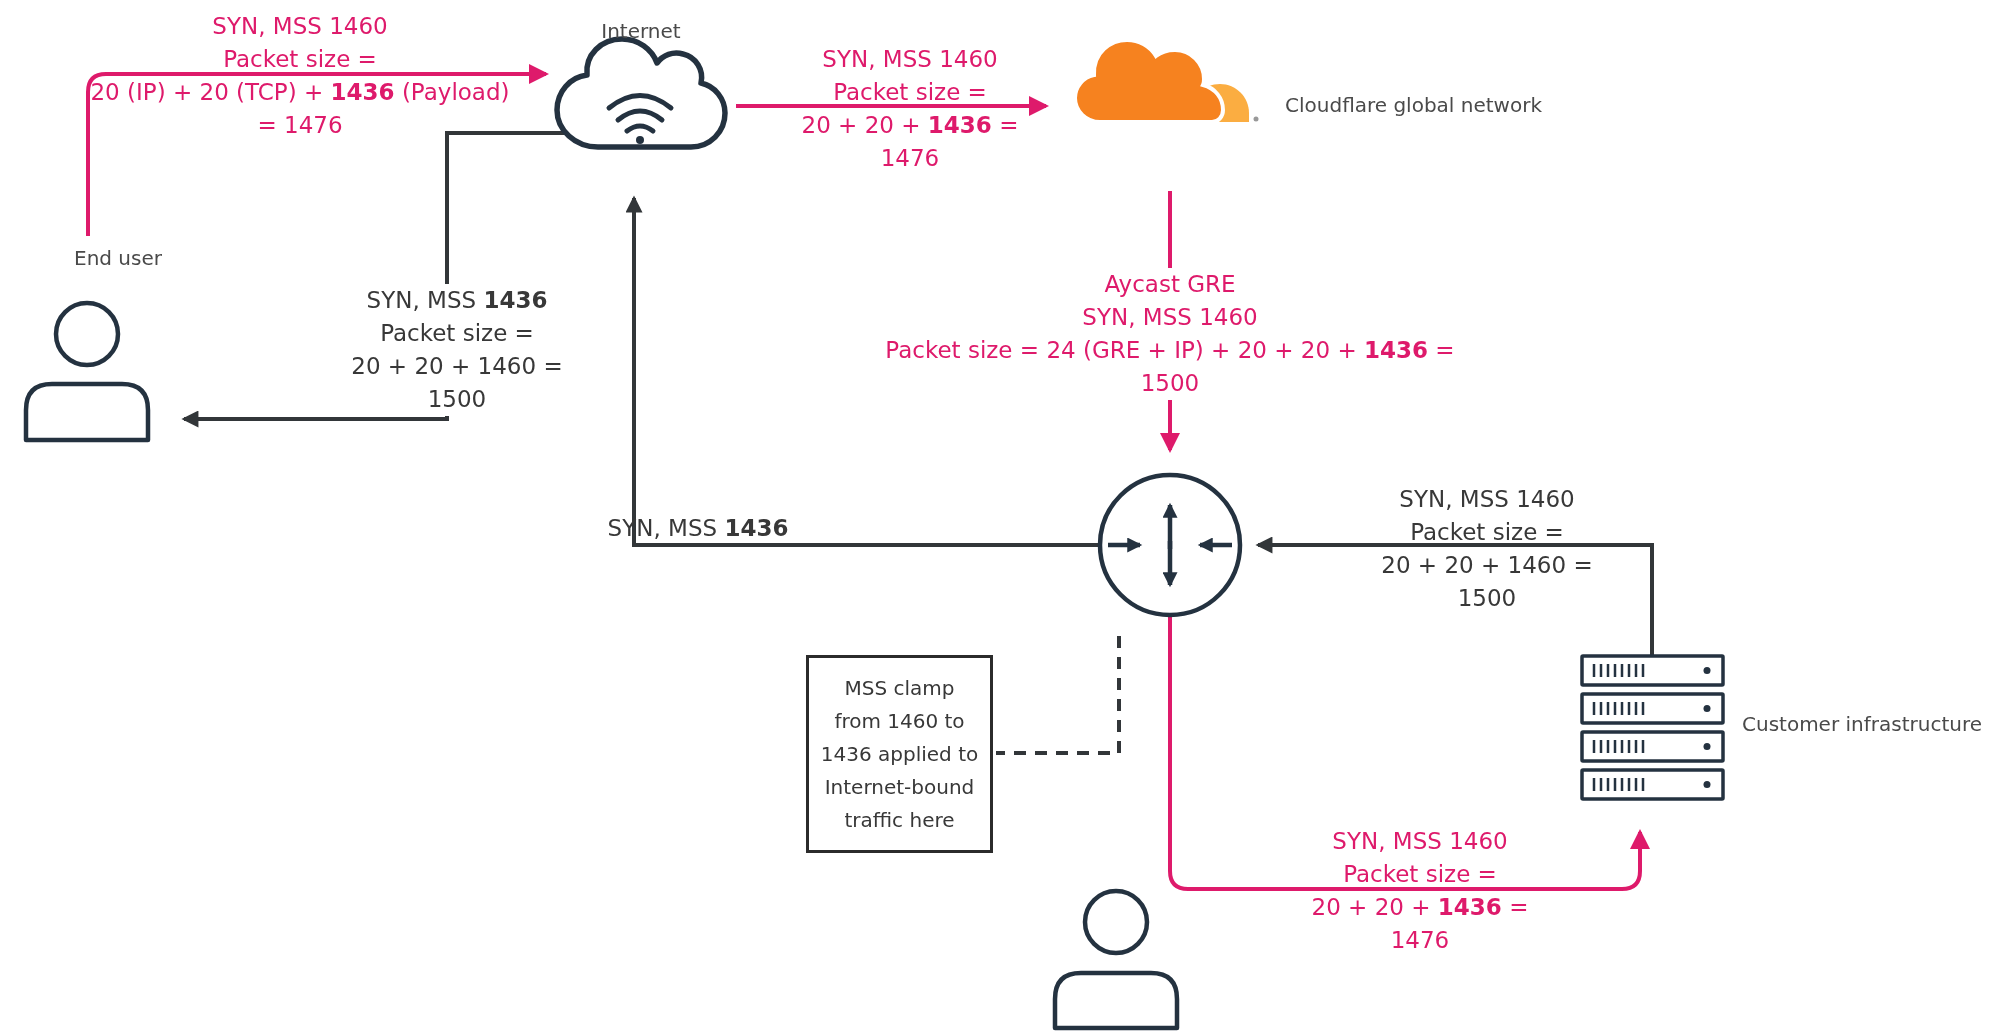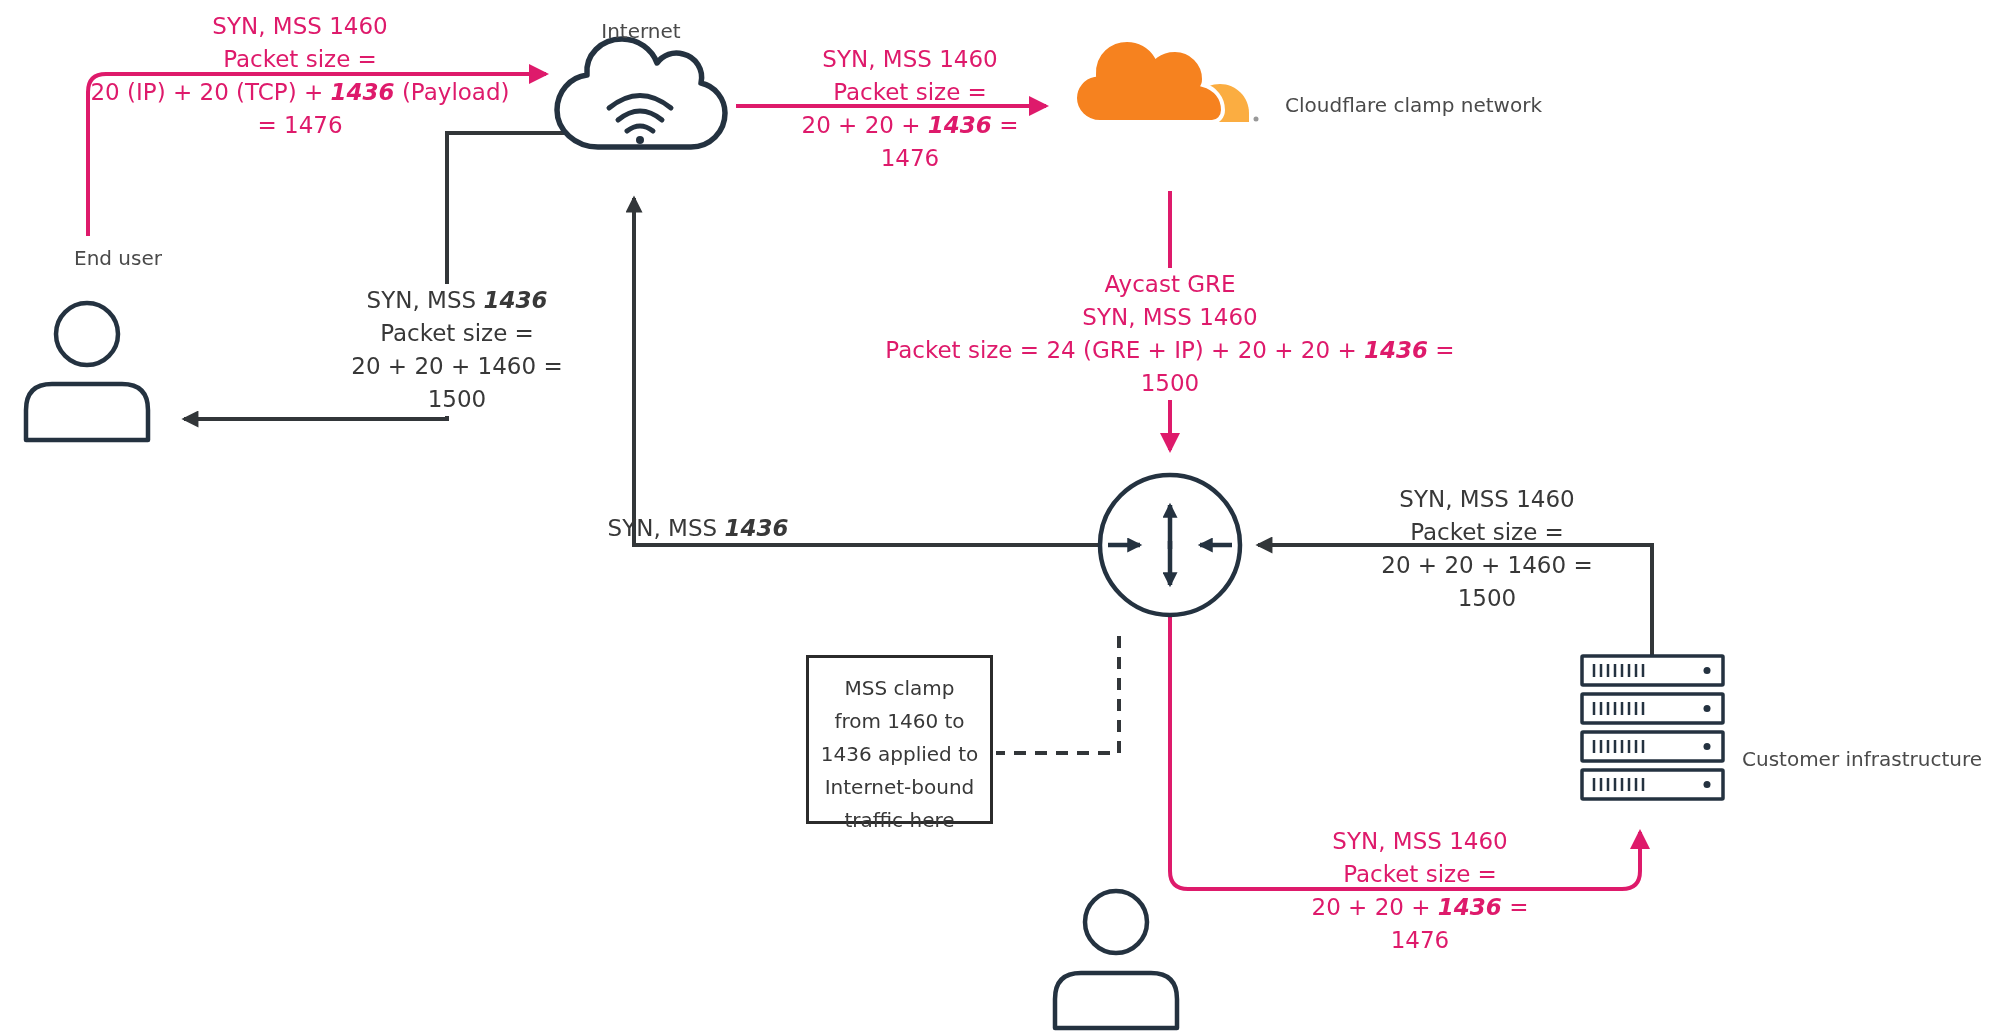--- a/index.html
+++ b/index.html
@@ -4,26 +4,26 @@
 <style>
   * { margin:0; padding:0; box-sizing:border-box; }
   html,body { background:#fff; font-family:"DejaVu Sans","Liberation Sans",sans-serif; }
   .canvas { position:relative; width:1999px; height:1034px; background:#ffffff; overflow:hidden; }
   .layer { position:absolute; left:0; top:0; }
 
   .ann { position:absolute; text-align:center; font-size:23px; line-height:33px;
          color:var(--ink,#383838); white-space:nowrap; }
   .ann.pink { color:var(--pink,#DE1A6B); }
   .ann.whitebg { background:#ffffff; }
-  .ann b { font-weight:bold;font-style:italic; }
+  .ann b { font-weight:bold; }
 
   .label { position:absolute; font-size:20px; color:var(--gray,#4a4a4a); white-space:nowrap; }
   .label.center { text-align:center; }
 
-  .clampbox { position:absolute; left:806px; top:655px; width:187px; height:169px;
+  .clampbox { position:absolute; left:806px; top:655px; width:187px; height:198px;
               border:3px solid #2b2b2b; background:#fff; text-align:center;
               font-size:20px; line-height:33px; padding-top:14px; color:#383838; }
 
   
   .cl  { stroke:var(--line,#323639); stroke-width:4; fill:none; }
   .cp  { stroke:var(--pink,#DE1A6B); stroke-width:4; fill:none; }
   .dash{ stroke-dasharray:12 9; }
   .icon-fill { fill:#fff; stroke:var(--icon,#243240); stroke-width:5.5; stroke-linejoin:round; }
   .wifi { fill:none; stroke:var(--icon,#243240); stroke-width:5; stroke-linecap:round; }
   .person { fill:#fff; stroke:var(--icon,#243240); stroke-width:4.5; stroke-linejoin:round; }
@@ -118,22 +118,22 @@
     </g>
 
     <g>
       <circle class="person" cx="1116" cy="922" r="31"></circle>
       <path class="person" d="M1055 1028 L1055 999 Q1055 973 1081 973 L1151 973 Q1177 973 1177 999 L1177 1028 Z"></path>
     </g>
   </svg>
 
   <div class="label center" style="left:561px; top:19px; width:160px;">Internet</div>
   <div class="label" style="left:46px; top:246px;margin-left:28px;">End user</div>
-  <div class="label" style="left:1285px; top:93px;">Cloudflare clamp network</div>
-  <div class="label" style="left:1742px; top:712px;margin-top:35px;">Customer infrastructure</div>
+  <div class="label" style="left:1285px; top:93px;">Cloudflare global network</div>
+  <div class="label" style="left:1742px; top:712px;">Customer infrastructure</div>
 
   <div class="ann pink" style="left:75px; top:10px; width:450px;">
       <div>SYN, MSS 1460</div>
       <div>Packet size =</div>
       <div>20 (IP) + 20 (TCP) + <b>1436</b> (Payload)</div>
       <div>= 1476</div>
     </div>
 
   <div class="ann pink" style="left:770px; top:43px; width:280px;">
       <div>SYN, MSS 1460</div>

